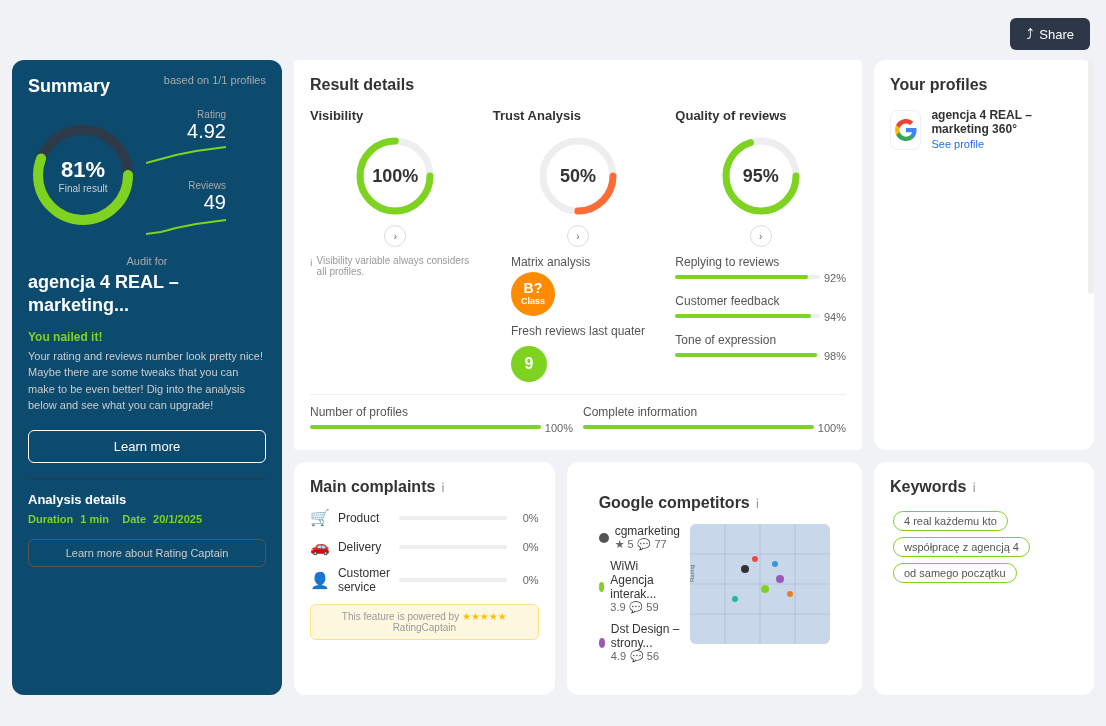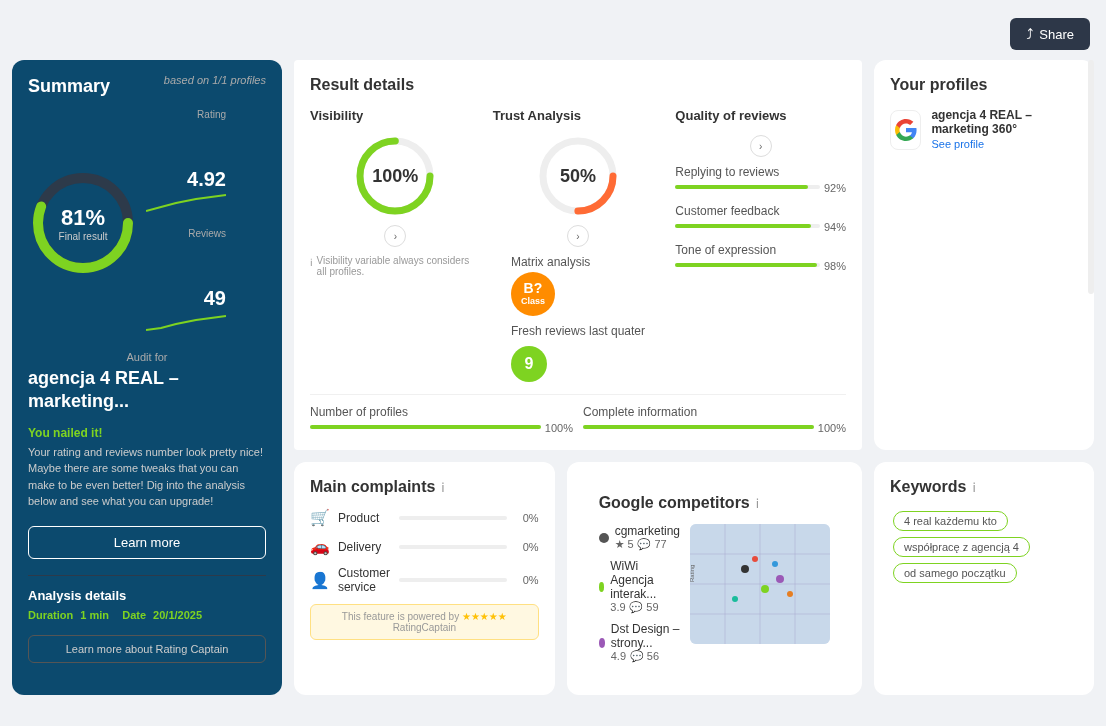--- a/index.html
+++ b/index.html
@@ -7,31 +7,31 @@
 
     .top-bar { display: flex; justify-content: flex-end; padding: 10px 16px; background: #f0f2f5; }
     .share-btn { background: #2d3748; color: #fff; border: none; border-radius: 6px; padding: 8px 16px; cursor: pointer; display: flex; align-items: center; gap: 6px; font-size: 13px; margin-top: 8px; }
     .share-btn::before { content: '⤴'; font-size: 14px; }
 
     .main-layout { display: grid; grid-template-columns: 270px 1fr 220px; grid-template-rows: auto auto; gap: 12px; padding: 0 12px 12px; }
 
     
     .summary-card { background: #0c4a6e; color: #fff; border-radius: 12px; padding: 16px; grid-row: 1 / 3; }
     .summary-title { font-size: 18px; font-weight: 700; }
-    .based-on { font-size: 11px; color: #aaa; text-align: center; margin-top: -2px; font-style: italic; }
+    .based-on { font-size: 11px; color: #aaa; text-align: center; margin-top: -2px; }
     .summary-metrics { display: flex; gap: 8px; margin-top: 12px; align-items: center; }
     .donut-container { position: relative; width: 110px; height: 110px; flex-shrink: 0; }
     .donut-container svg { width: 110px; height: 110px; }
     .donut-center { position: absolute; top: 50%; left: 50%; transform: translate(-50%, -50%); text-align: center; }
     .donut-pct { font-size: 22px; font-weight: 700; color: #fff; }
     .donut-label { font-size: 10px; color: #ccc; }
     .rating-reviews { display: flex; flex-direction: column; gap: 4px; }
     .metric-block { text-align: right; }
     .metric-label { font-size: 10px; color: #aaa; }
-    .metric-value { font-size: 20px; font-weight: 700; margin-top: 48px; }
+    .metric-value { font-size: 20px; font-weight: 400; }
     .audit-for { font-size: 11px; color: #aaa; margin-top: 14px; text-align: center; }
     .audit-name { font-size: 18px; font-weight: 700; margin-top: 4px; line-height: 1.3; }
     .nailed-it { color: #7ed321; font-weight: 700; font-size: 12px; margin-top: 12px; }
     .nailed-text { font-size: 11px; color: #ccc; margin-top: 4px; line-height: 1.5; }
     .learn-more-btn { width: 100%; margin-top: 16px; background: transparent; border: 1px solid #fff; color: #fff; border-radius: 6px; padding: 8px; cursor: pointer; font-size: 13px; }
     .analysis-details { margin-top: 16px; padding-top: 12px; border-top: 1px solid #2d3a4a; }
     .analysis-title { font-size: 13px; font-weight: 600; color: #fff; margin-bottom: 6px; }
     .analysis-row { font-size: 11px; color: #aaa; margin-bottom: 4px; }
     .analysis-row span { color: #7ed321; font-weight: 600; margin-right: 4px; }
     .learn-more-rc-btn { width: 100%; margin-top: 10px; background: transparent; border: 1px solid #555; color: #ccc; border-radius: 6px; padding: 7px; cursor: pointer; font-size: 11px; }
@@ -201,20 +201,27 @@
             </div>
           </div>
           <div class="detail-label" style="margin-top:8px;">Fresh reviews last quater</div>
           <div class="fresh-reviews-row">
             <div class="fresh-badge">9</div>
           </div>
         </div>
       </div>
       <div class="metric-circle-card">
         <div class="metric-circle-title">Quality of reviews</div>
+        <div class="circle-wrap">
+          <svg viewBox="0 0 90 90">
+            <circle cx="45" cy="45" r="35" fill="none" stroke="#eee" stroke-width="7"></circle>
+            <circle cx="45" cy="45" r="35" fill="none" stroke="#7ed321" stroke-width="7" stroke-dasharray="209 220" stroke-dashoffset="55" stroke-linecap="round"></circle>
+          </svg>
+          <div class="circle-center">95%</div>
+        </div>
         <button class="chevron-btn">›</button>
         <div style="margin-top:8px; width:100%;">
           <div class="detail-item">
             <div class="detail-label">Replying to reviews</div>
             <div style="display:flex; align-items:center; gap:4px;">
               <div class="detail-bar" style="flex:1;">
                   <div class="detail-bar-fill" style="background:#7ed321; width:92%;"></div>
                 </div>
               <span class="detail-pct">92%</span>
             </div>

